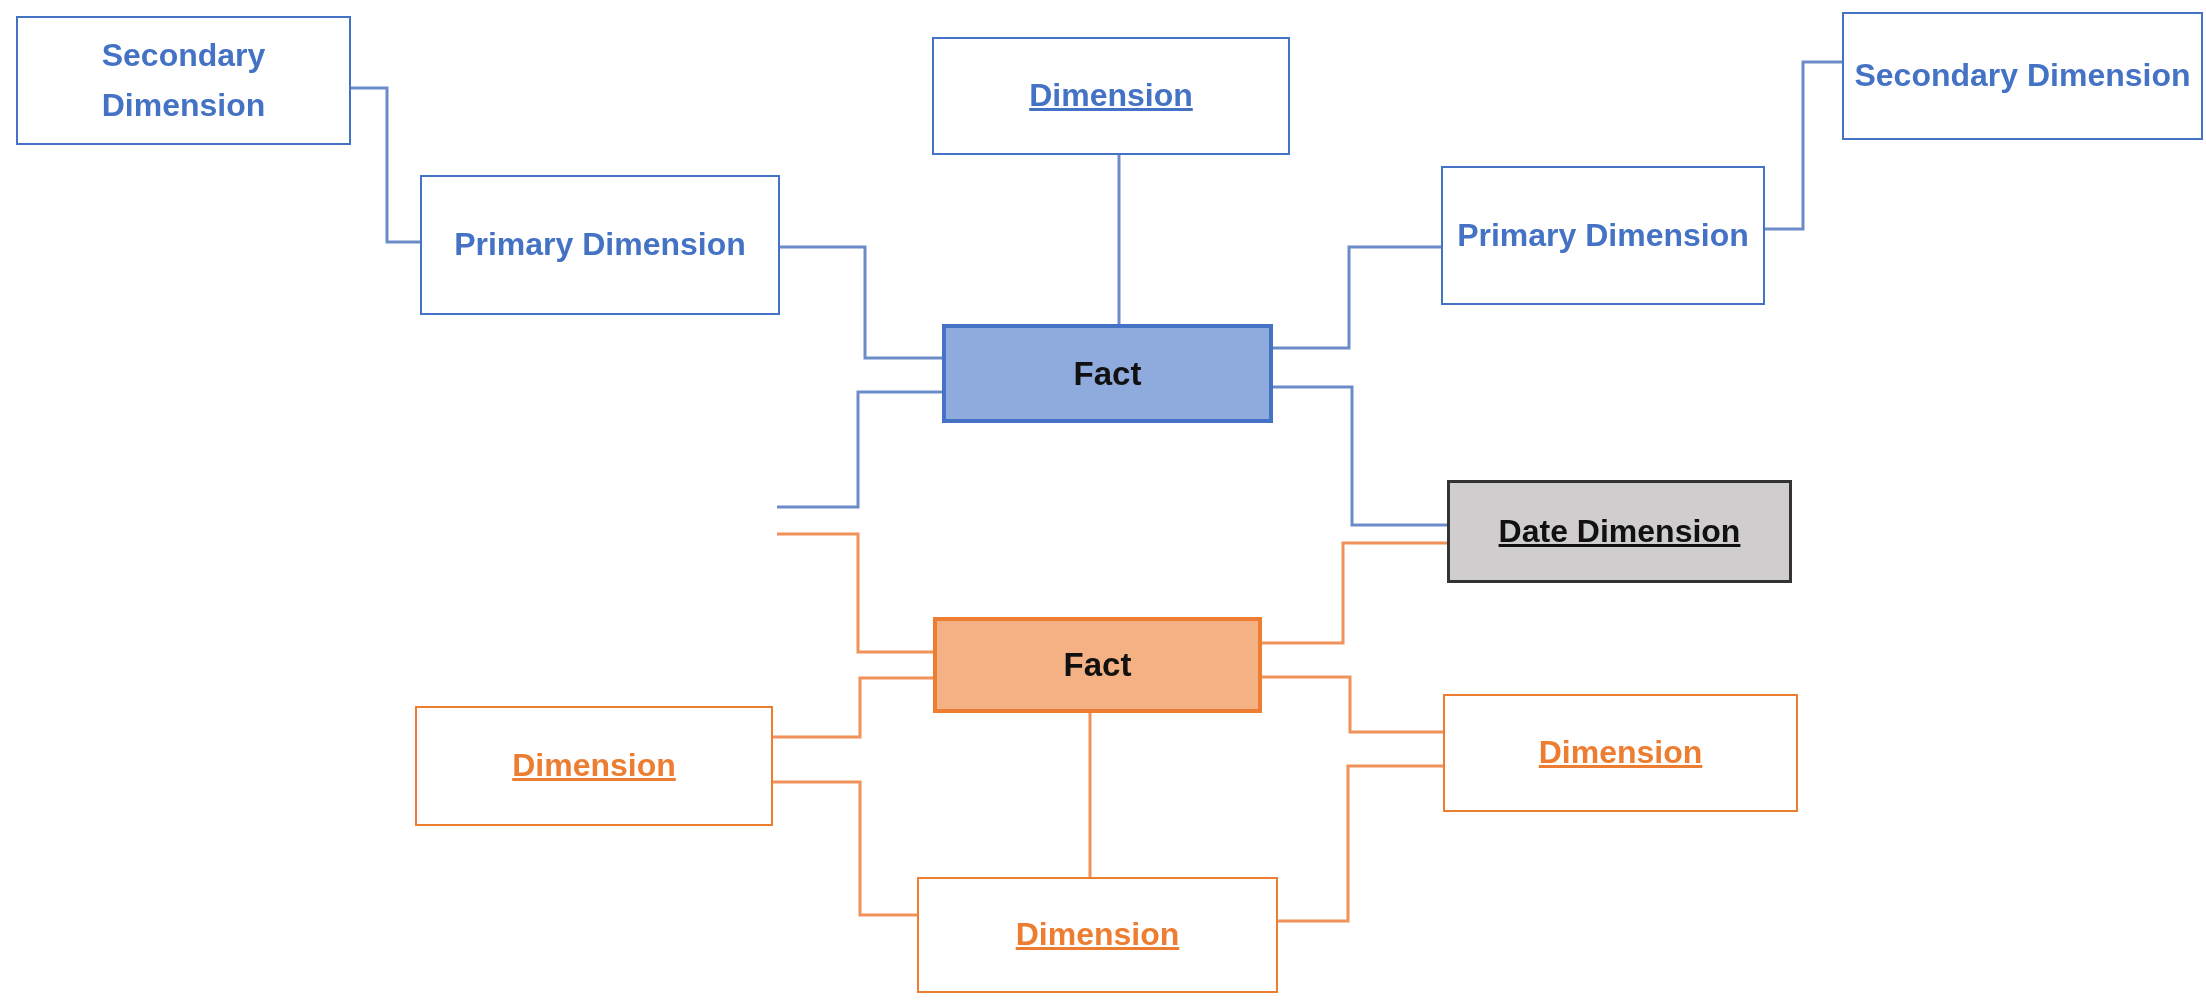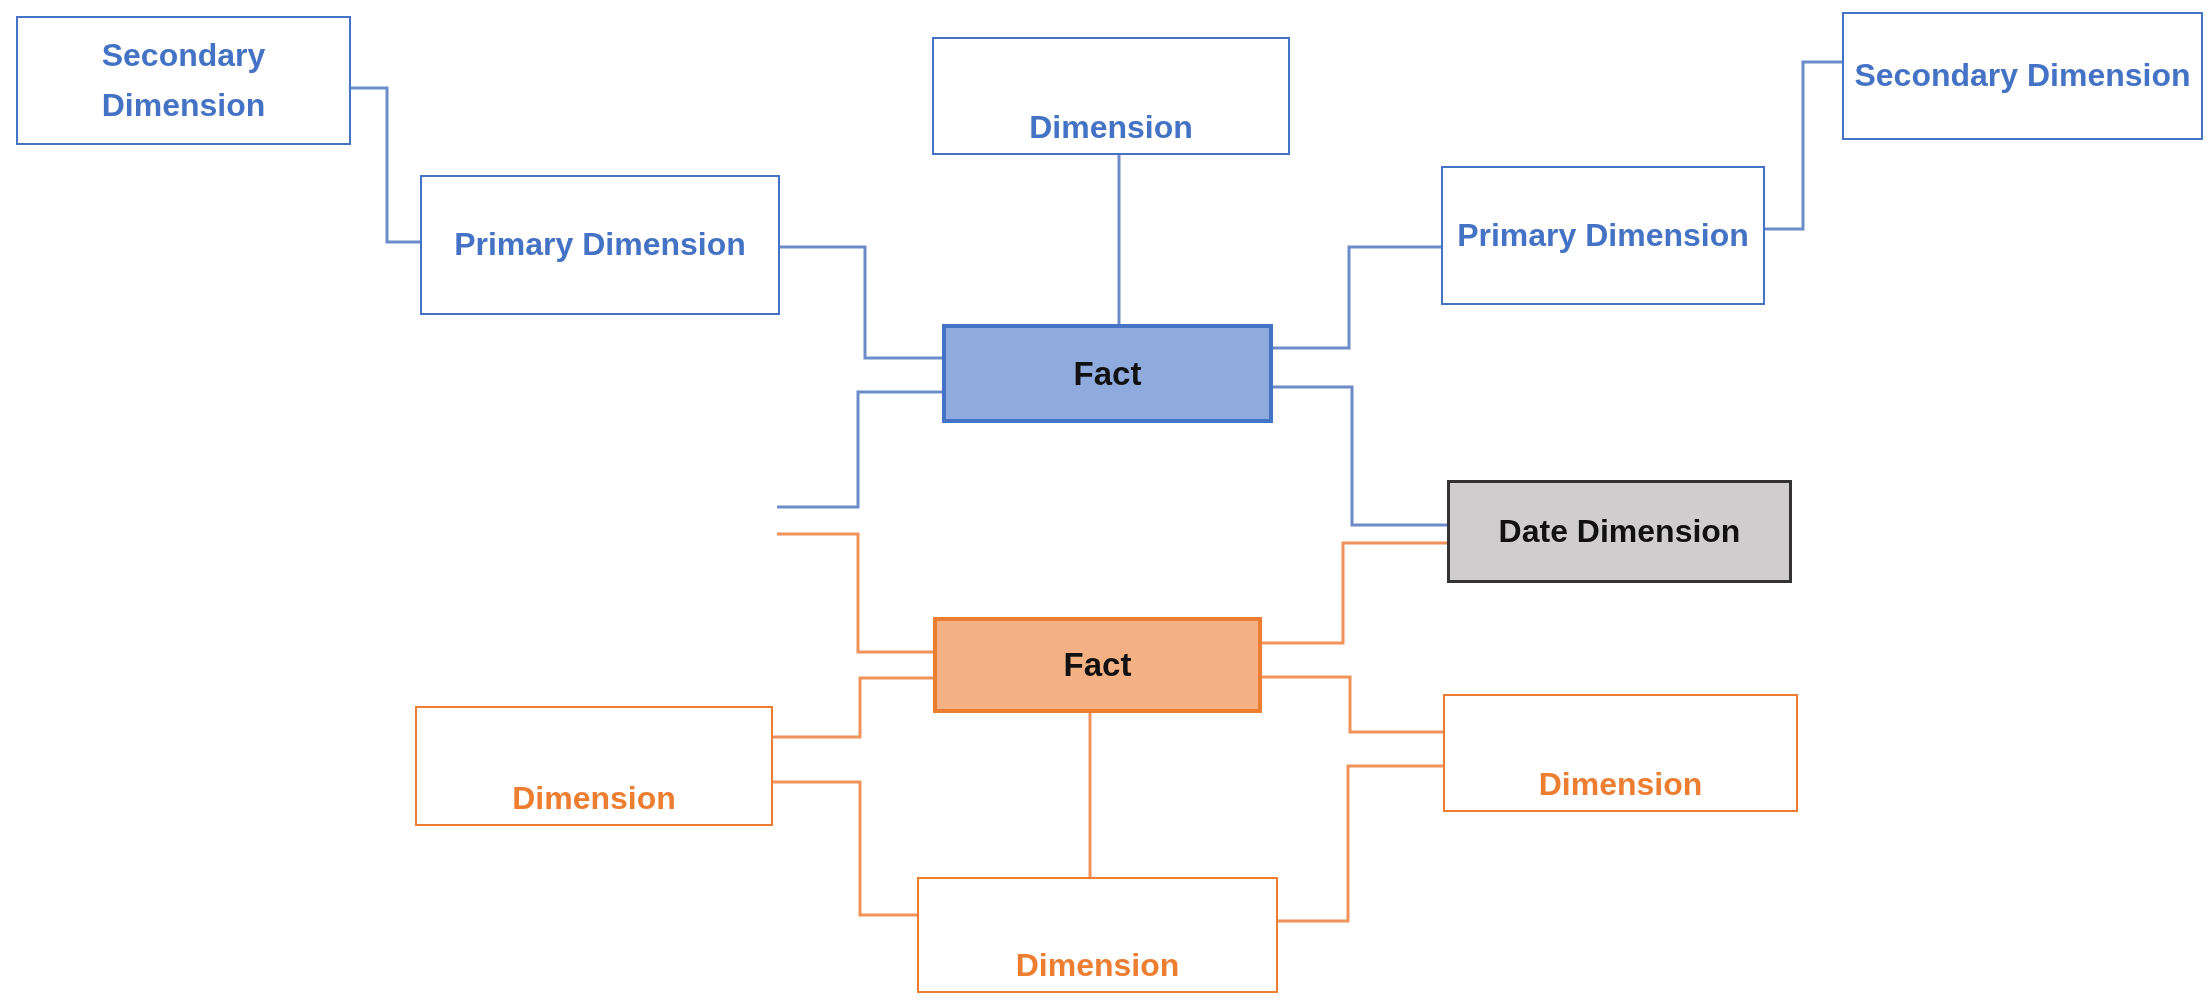--- a/index.html
+++ b/index.html
@@ -42,21 +42,22 @@
     display: flex;
     align-items: center;
     justify-content: center;
     text-align: center;
     font-weight: bold;
     font-size: 32px;
     line-height: 1.55;
     background: var(--background);
   }
   .node.text-high {
-    align-items: flex-end;
+    align-items: center;
+    text-decoration: underline;
   }
   .blue-outline {
     border: 2px solid var(--blue-border);
     color: var(--blue-text);
   }
   .orange-outline {
     border: 2px solid var(--orange-border);
     color: var(--orange-text);
   }
   .blue-solid {
@@ -77,21 +78,21 @@
     color: var(--black-text);
   }
   
   #n-sec-dim-left   { left: 16px;   top: 16px;  width: 335px; height: 129px; }
   #n-prim-dim-left  { left: 420px;  top: 175px; width: 360px; height: 140px; }
   #n-dim-top        { left: 932px;  top: 37px;  width: 358px; height: 118px; }
   #n-prim-dim-right { left: 1441px; top: 166px; width: 324px; height: 139px; }
   #n-sec-dim-right  { left: 1842px; top: 12px;  width: 361px; height: 128px; }
   #n-fact-blue      { left: 942px;  top: 324px; width: 331px; height: 99px;  }
   #n-space-dim      { left: 415px;  top: 472px; width: 362px; height: 103px; }
-  #n-date-dim       { left: 1447px; top: 480px; width: 345px; height: 103px; }
+  #n-date-dim       { left: 1447px; top: 480px; width: 345px; height: 103px; text-decoration: underline; }
   #n-fact-orange    { left: 933px;  top: 617px; width: 329px; height: 96px;  }
   #n-dim-left       { left: 415px;  top: 706px; width: 358px; height: 120px; }
   #n-dim-right      { left: 1443px; top: 694px; width: 355px; height: 118px; }
   #n-dim-bottom     { left: 917px;  top: 877px; width: 361px; height: 116px; }
 </style>
 </head>
 <body>
 
 <div class="canvas">
 

